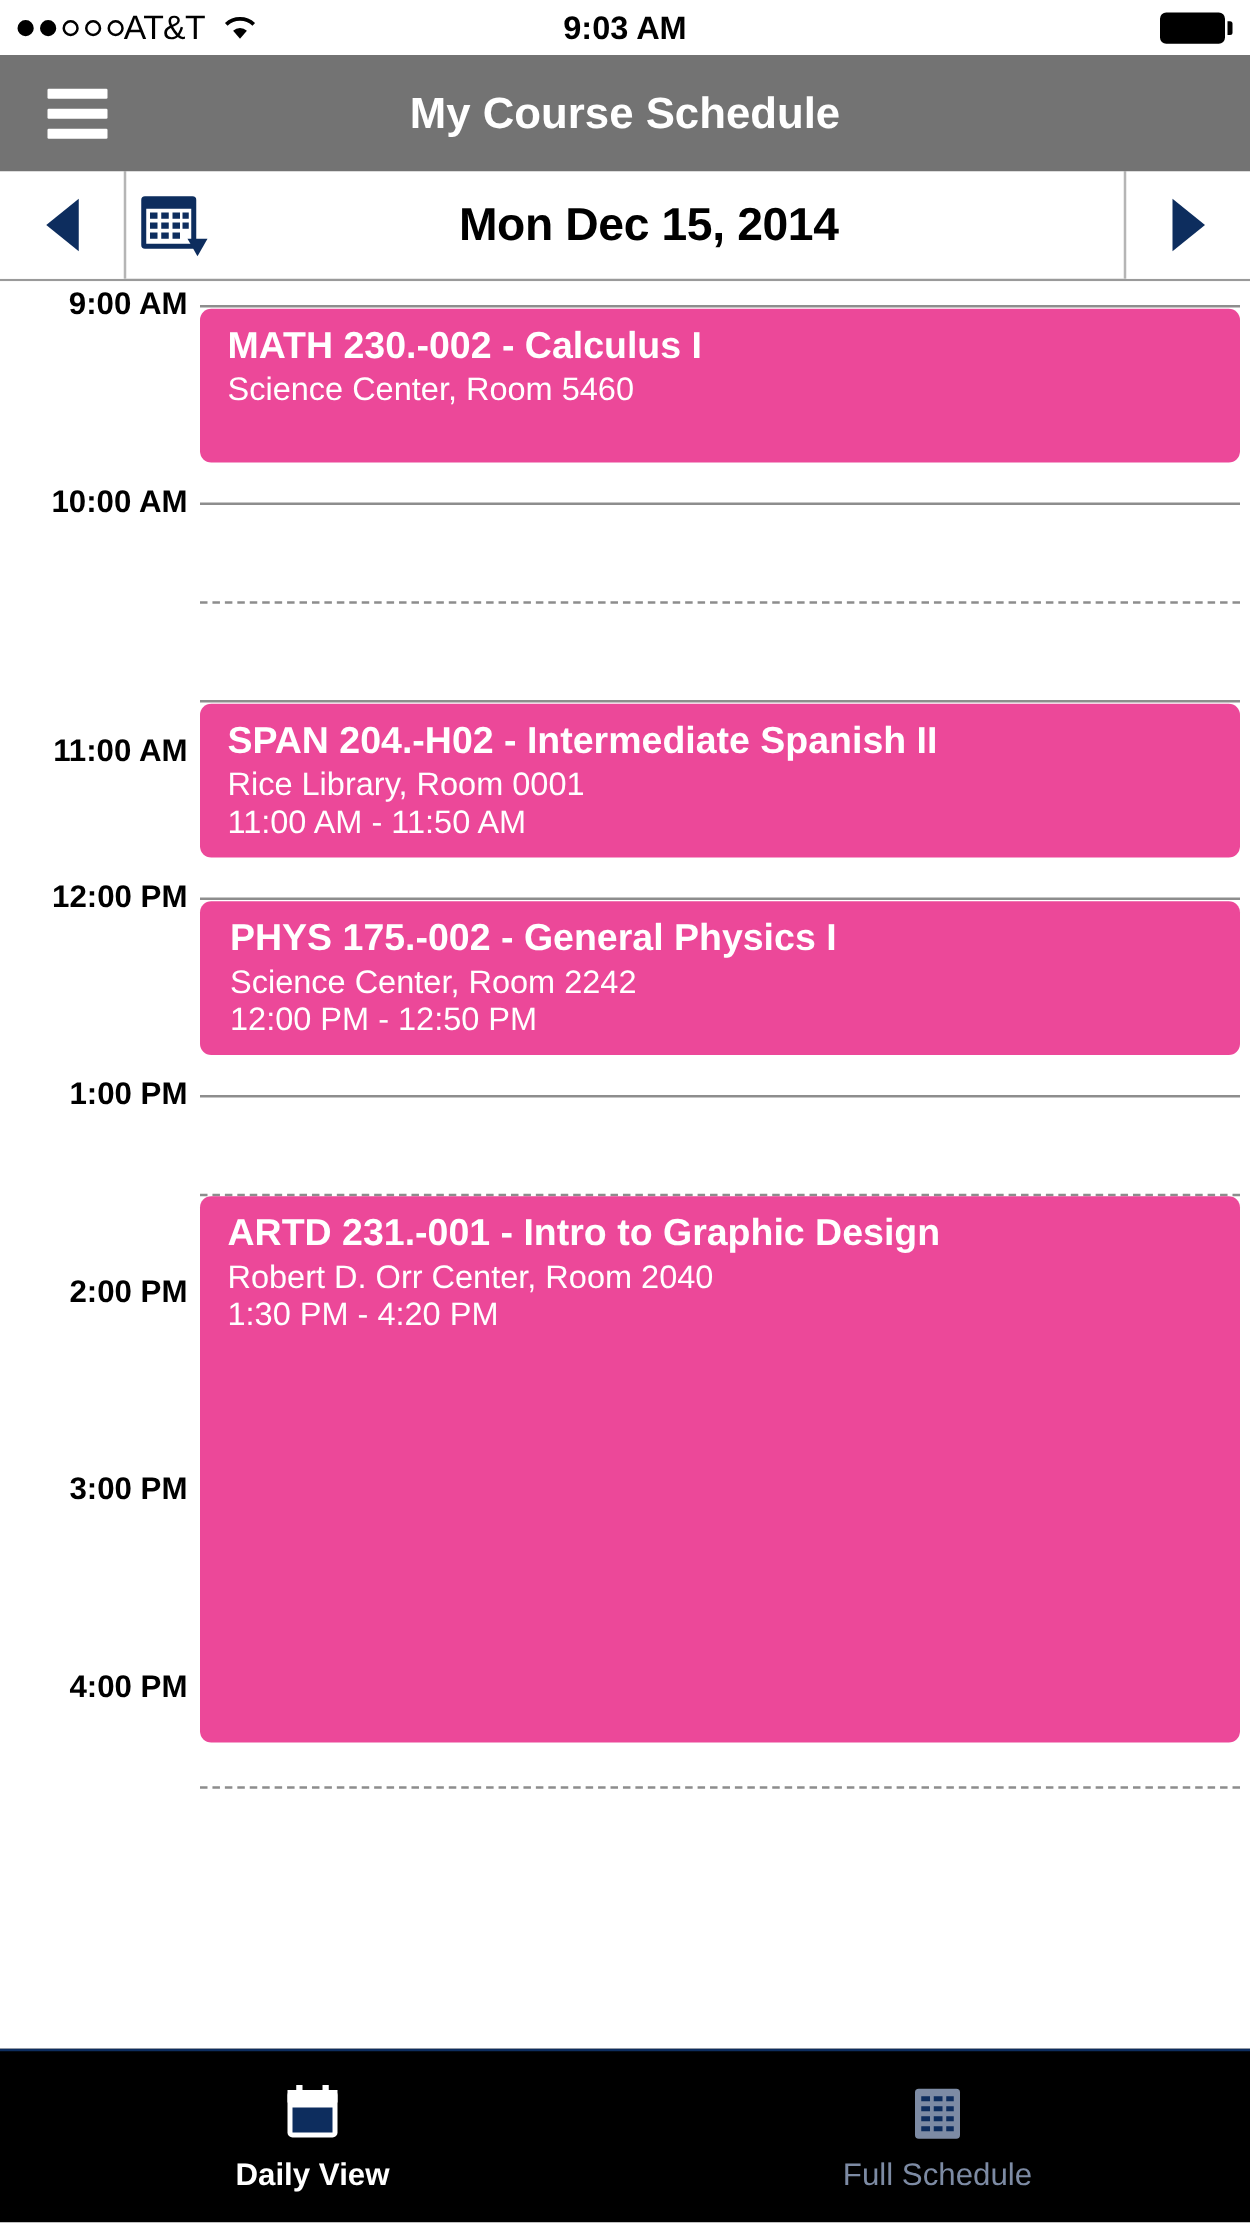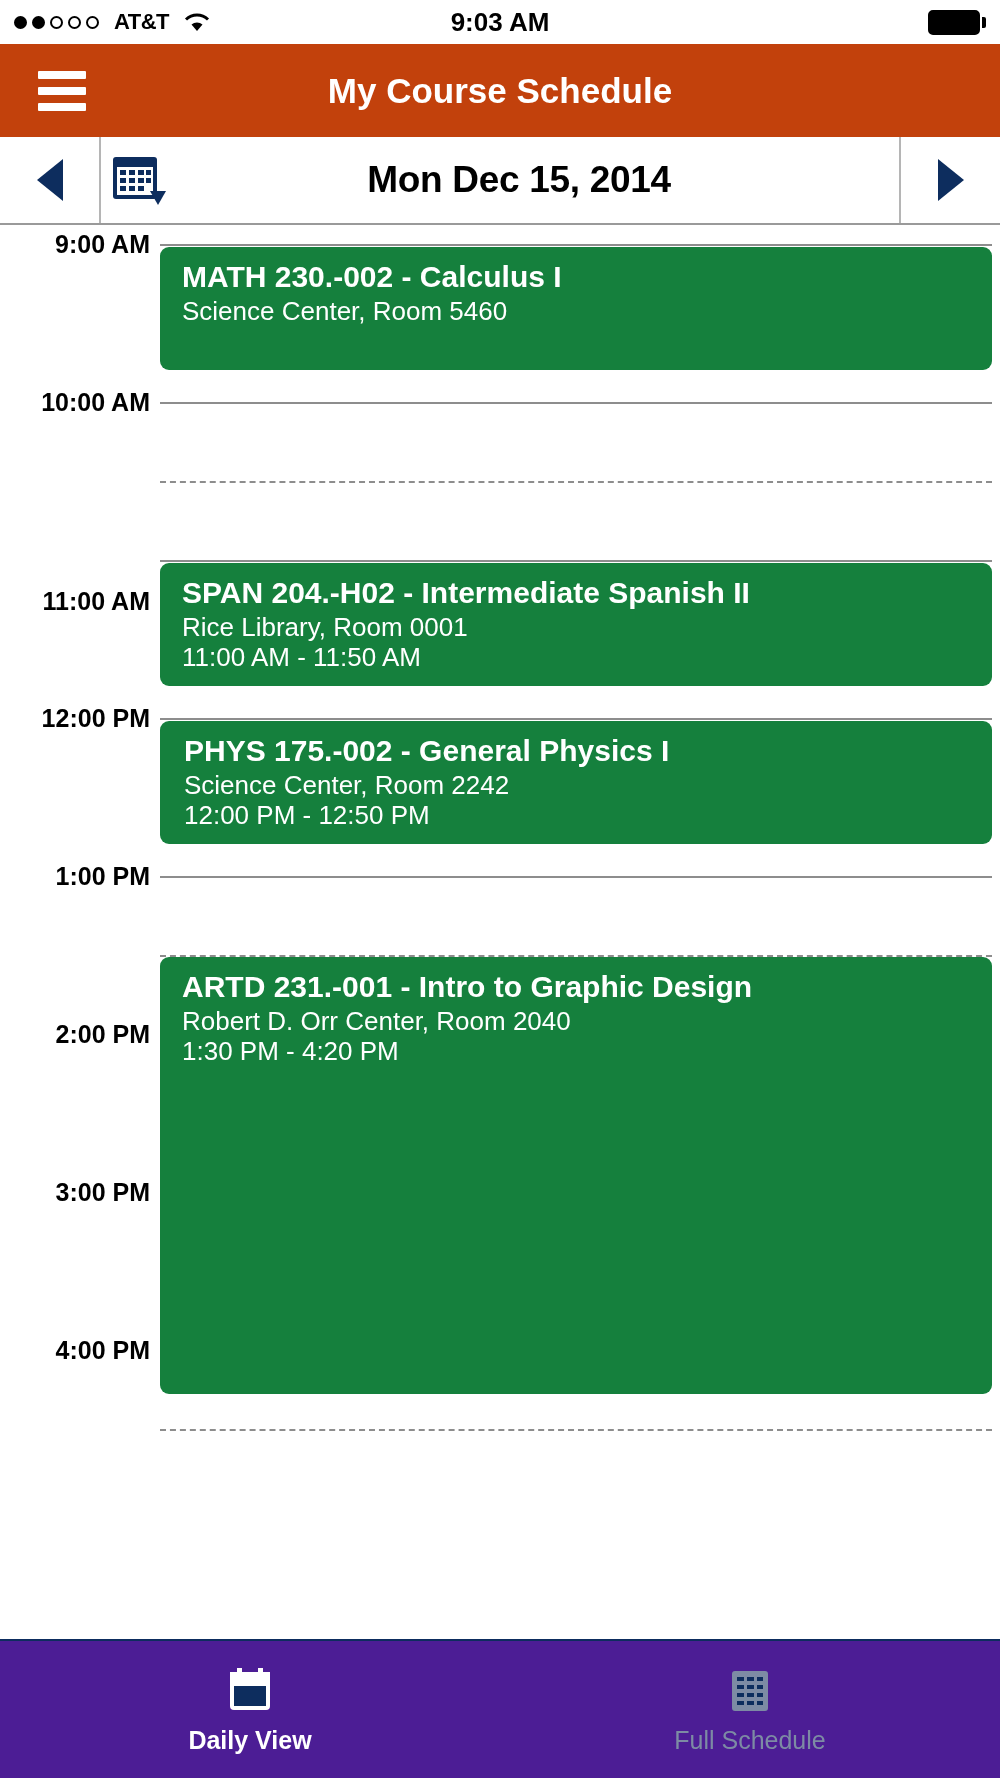--- a/index.html
+++ b/index.html
@@ -26,23 +26,23 @@
     padding: 0 14px;
     position: relative;
   }
   .signal-dots { display: flex; align-items: center; gap: 5px; }
   .dot {
     width: 13px; height: 13px; border-radius: 50%;
     border: 2px solid #000;
   }
   .dot.filled { background: #000; }
   .carrier {
-    font-size: 22px;
-    font-weight: 700;
-    margin-left: 15px;
+    font-size: 27px;
+    font-weight: 400;
+    margin-left: 0;
     letter-spacing: -0.5px;
     color: #000;
   }
   .wifi-icon { margin-left: 13px; display: flex; align-items: center; }
   .status-time {
     position: absolute;
     left: 0; right: 0;
     text-align: center;
     font-size: 26px;
     font-weight: bold;
@@ -63,21 +63,21 @@
   .battery-cap {
     width: 4px; height: 11px;
     background: #000;
     border-radius: 0 2px 2px 0;
     margin-left: 2px;
   }
 
   
   .nav-bar {
     height: 93px;
-    background: #c2410c;
+    background: #737373;
     display: flex;
     align-items: center;
     position: relative;
   }
   .hamburger {
     width: 48px;
     margin-left: 38px;
     display: flex;
     flex-direction: column;
     gap: 8px;
@@ -175,21 +175,21 @@
     height: 0;
     border-top: 2px solid #8d8d8d;
   }
   .grid-line.half {
     border-top: 2px dashed #8d8d8d;
   }
   .event {
     position: absolute;
     left: 160px;
     right: 8px;
-    background: #15803d;
+    background: #ec4899;
     border-radius: 9px;
     padding: 14px 0 0 22px;
     color: #ffffff;
     overflow: hidden;
   }
   .event-title {
     font-size: 30px;
     font-weight: bold;
     line-height: 1.08;
     margin-bottom: 4px;
@@ -202,21 +202,21 @@
     font-size: 26px;
     line-height: 1.15;
   }
 
   
   .tab-bar {
     position: absolute;
     left: 0; bottom: 0;
     width: 1000px;
     height: 139px;
-    background: #4c1d95;
+    background: #000000;
     display: flex;
     border-top: 2px solid #0d2d5e;
   }
   .tab {
     flex: 1;
     display: flex;
     flex-direction: column;
     align-items: center;
     justify-content: center;
     gap: 10px;

